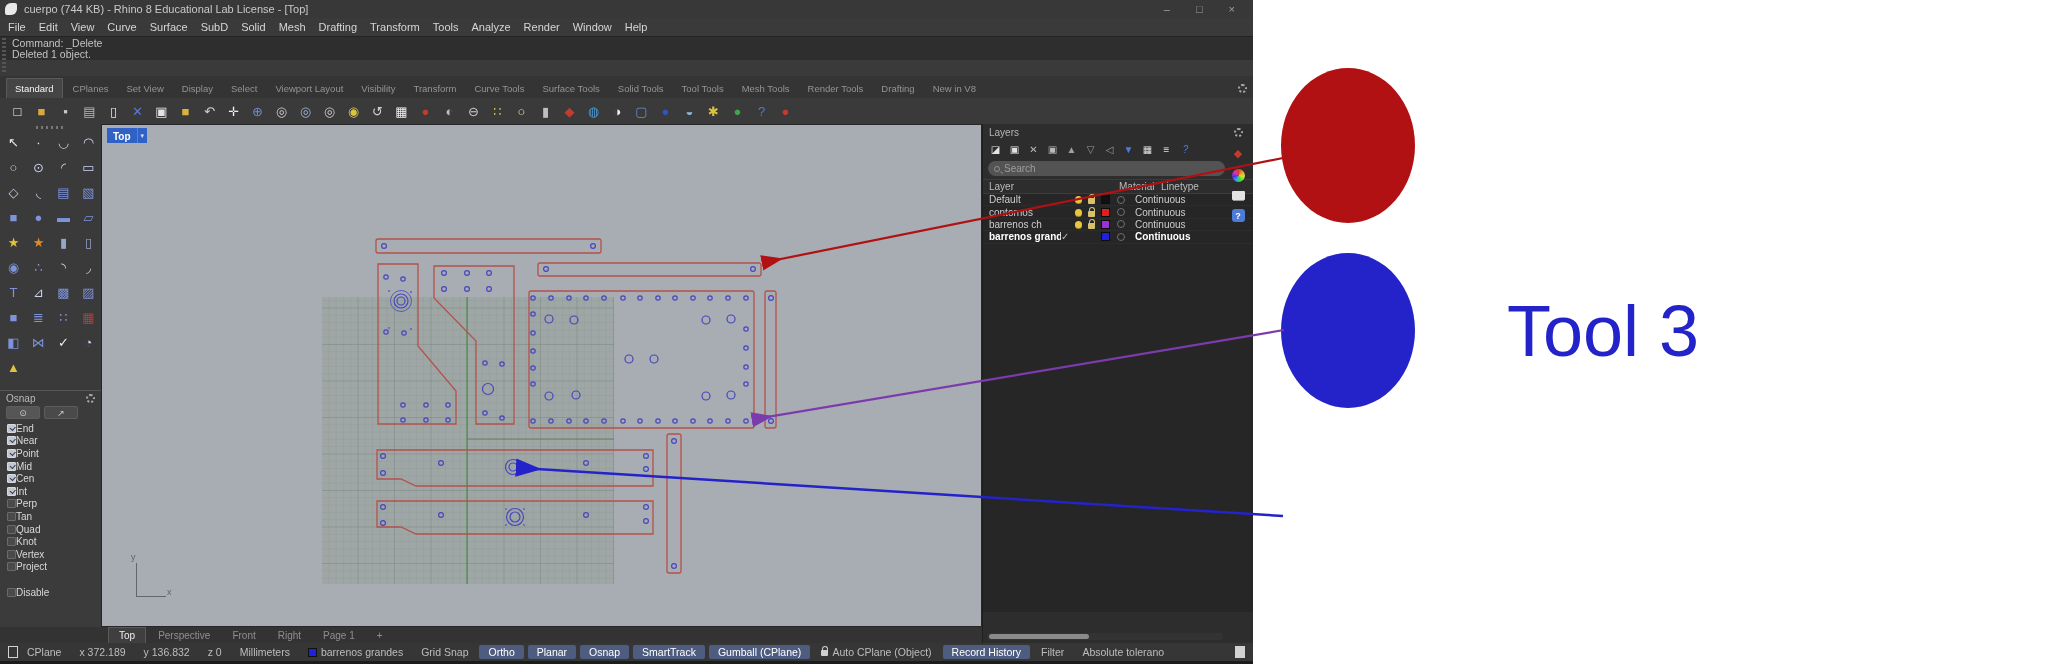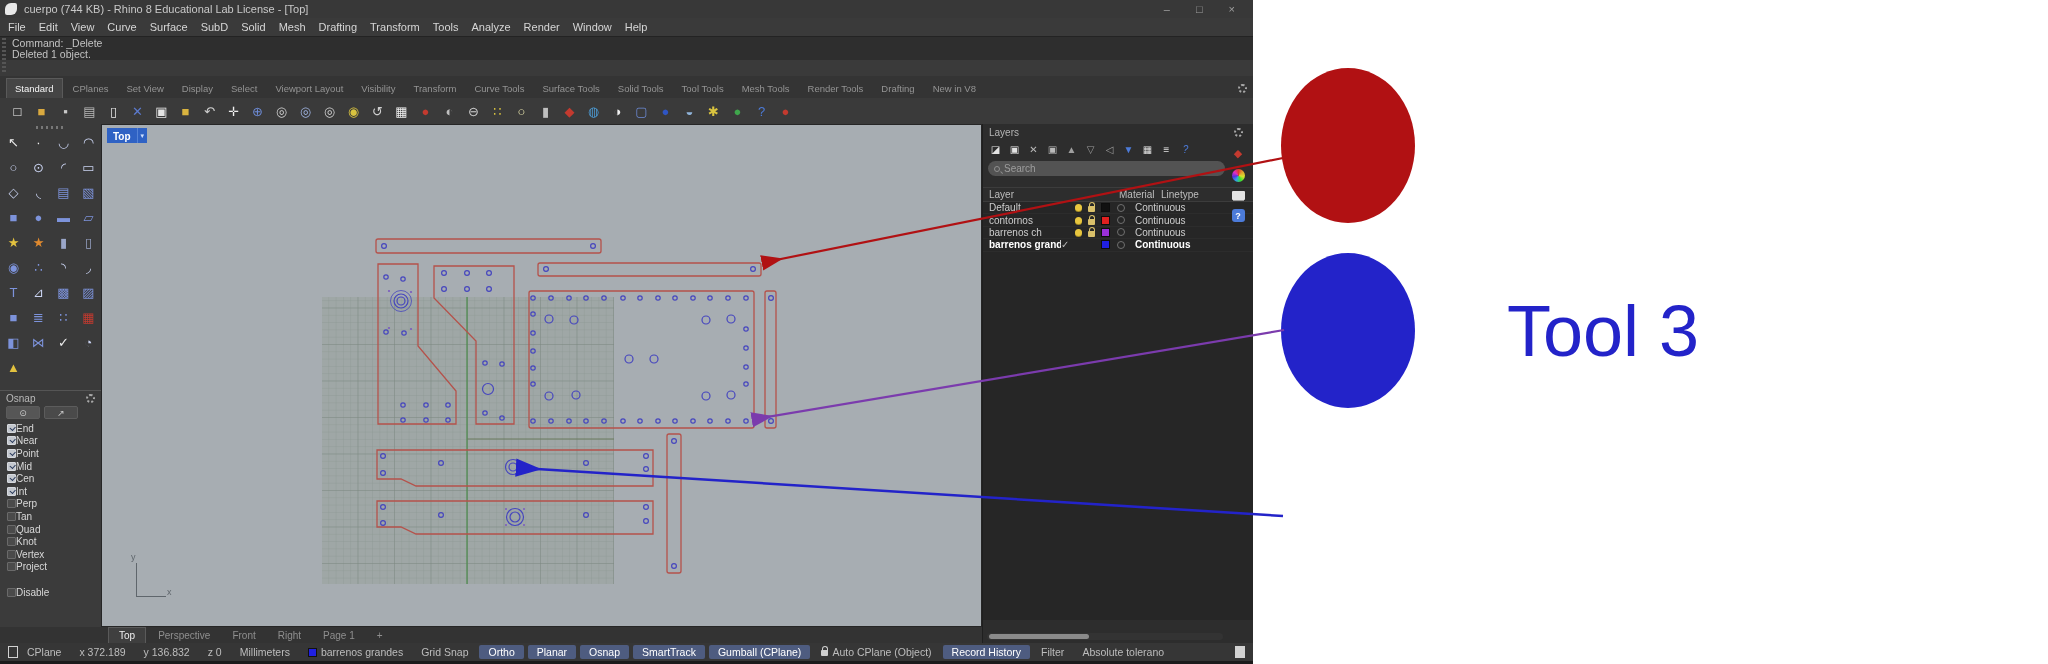--- a/index.html
+++ b/index.html
@@ -81,21 +81,21 @@
   #axis .xl { position:absolute; left:34px; top:24px; }
   #axis .vline { position:absolute; left:3px; top:0; width:1px; height:34px; background:#5f666c; }
   #axis .hline { position:absolute; left:3px; top:33px; width:30px; height:1px; background:#5f666c; }
 
   
   #layers { position:absolute; left:982px; top:124px; width:271px; height:519px; background:#2d2d2d;
             border-left:1px solid #1f1f1f; color:#c9c9c9; font-size:10px; }
   #lp-head { display:flex; align-items:center; justify-content:space-between; height:17px; padding:0 9px 0 6px; color:#b5b5b5; }
   #lp-tools { display:flex; align-items:center; gap:4px; height:17px; padding-left:5px; }
   .lpi { width:15px; height:14px; display:flex; align-items:center; justify-content:center; font-size:10px; color:var(--c,#c9c9c9); }
-  #lp-search { margin:3px 28px 11px 5px; height:15px; background:#535353; border-radius:8px;
+  #lp-search { margin:3px 28px 3px 5px; height:15px; background:#535353; border-radius:8px;
                display:flex; align-items:center; gap:4px; padding-left:6px; color:#9d9d9d; }
   .mag { width:6px; height:6px; border:1.4px solid #8f8f8f; border-radius:50%; position:relative; }
   .mag::after { content:""; position:absolute; left:5px; top:5px; width:3px; height:1.4px; background:#8f8f8f; transform:rotate(45deg); }
   #lp-colhead { display:grid; grid-template-columns:86px 14px 14px 16px 42px 1fr; align-items:center;
                 height:15px; border-top:1px solid #3c3c3c; border-bottom:1px solid #3c3c3c; color:#bdbdbd; padding-left:6px; }
   #lp-colhead .ch-mat { grid-column:5; } #lp-colhead .ch-type { grid-column:6; }
   #lp-rows { background:#262626; }
   .lr { display:grid; grid-template-columns:72px 14px 13px 13px 16px 18px 1fr; align-items:center;
         height:12.4px; padding-left:6px; border-bottom:1px solid #2c2c2c; color:#cdcdcd; }
   .lr-name { overflow:hidden; white-space:nowrap; }

